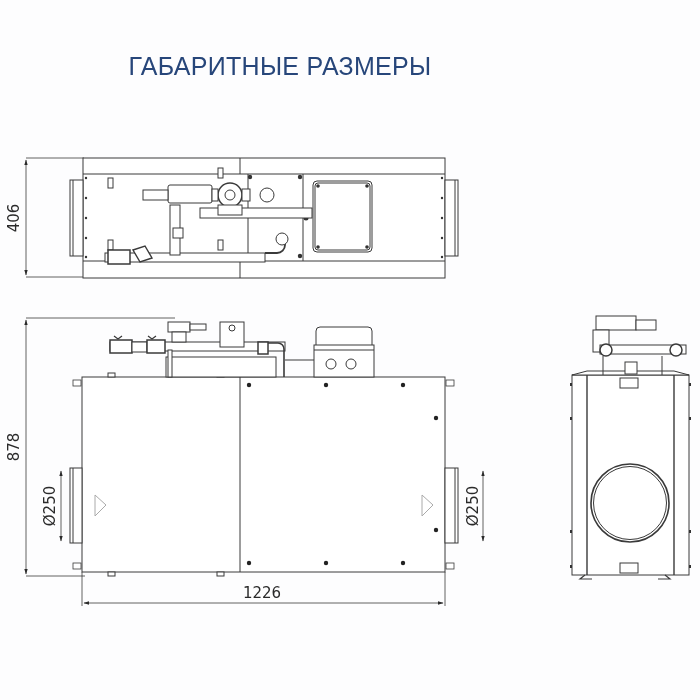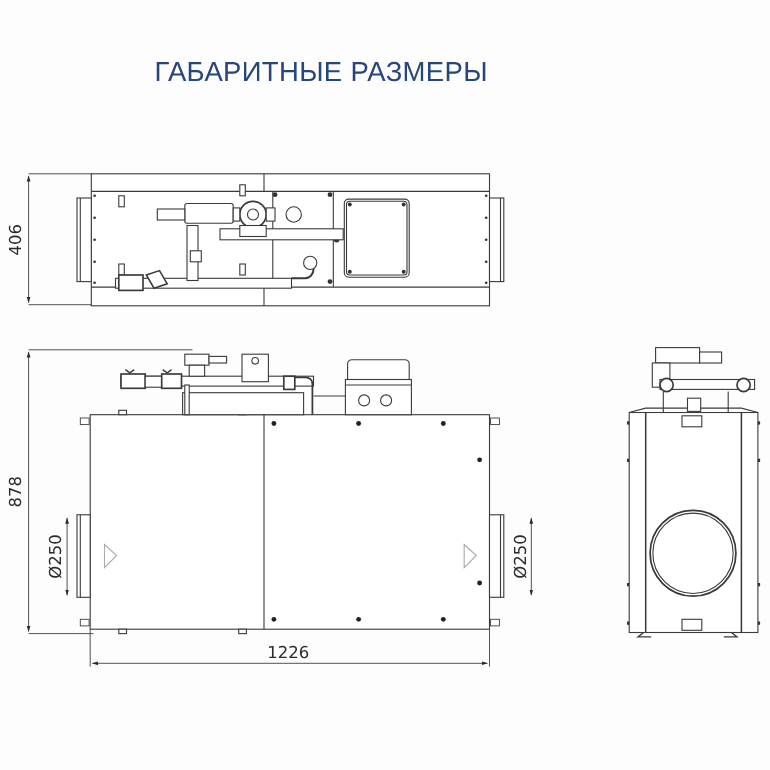--- a/index.html
+++ b/index.html
@@ -1,17 +1,17 @@
 <!DOCTYPE html>
 <html><head>
 <meta charset="utf-8">
 <style>
   html, body { margin: 0; padding: 0; background: #fdfdfe; }
   body { width: 700px; height: 700px; position: relative; overflow: hidden; font-family: "Liberation Sans", sans-serif; }
-  .title { position: absolute; left: 12px; top: 52px; width: 560px; text-align: center; font-family: "Liberation Sans", sans-serif; font-size: 25px; font-weight: normal; color: #27467a; letter-spacing: 0.3px; }
+  .title { position: absolute; left: 0; top: 52px; width: 560px; text-align: center; font-family: "Liberation Sans", sans-serif; font-size: 25px; font-weight: normal; color: #27467a; letter-spacing: 0.3px; }
   svg.drawing { position: absolute; left: 0; top: 0; }
   .dimtext { font-family: "DejaVu Sans", sans-serif; font-size: 15px; fill: #2a2a2a; }
 </style>
 </head>
 <body>
 
 <div class="title">ГАБАРИТНЫЕ РАЗМЕРЫ</div>
 
 <svg class="drawing" width="700" height="700" viewBox="0 0 700 700" xmlns="http://www.w3.org/2000/svg">
   <defs>

